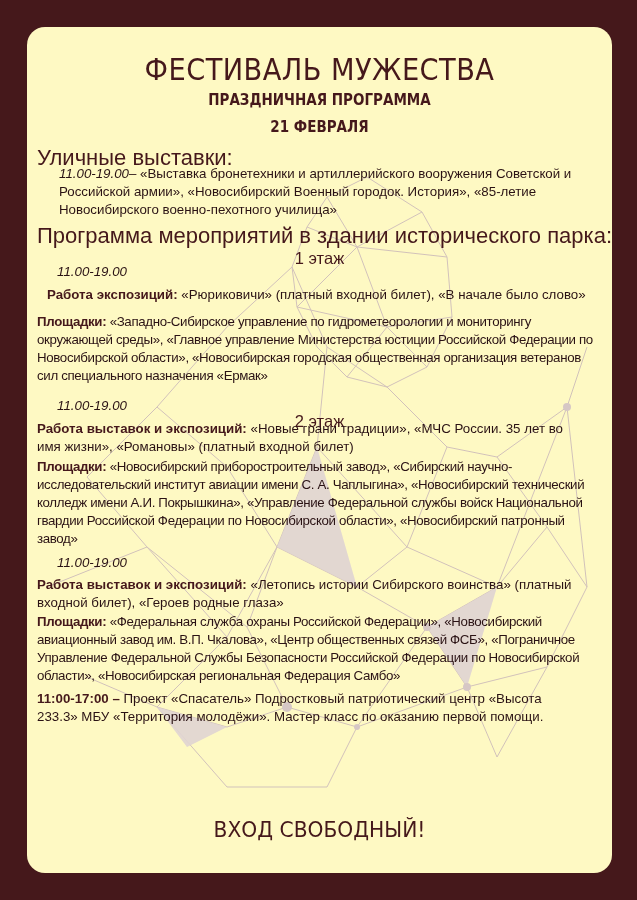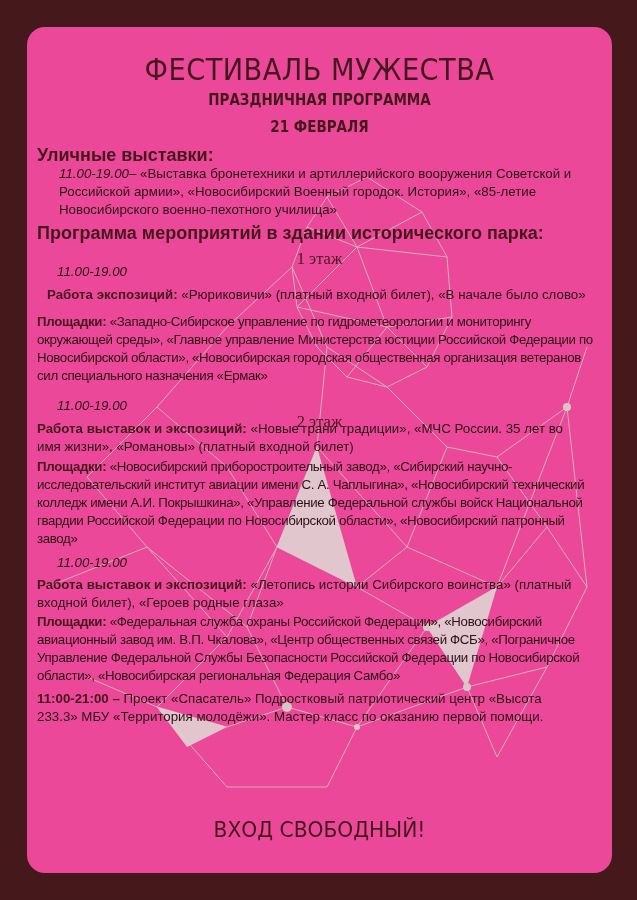--- a/index.html
+++ b/index.html
@@ -8,21 +8,21 @@
       background: #45181b;
       position: relative;
       overflow: hidden;
       font-family: "Liberation Sans", "DejaVu Sans", sans-serif;
       color: #2a1214;
     }
     .card {
       position: absolute;
       left: 27px; top: 27px;
       width: 585px; height: 846px;
-      background: #ec4899;
+      background: #fef9c3;
       border-radius: 18px;
       overflow: hidden;
     }
     .watermark {
       position: absolute; left: 0; top: 0;
       width: 585px; height: 846px;
       pointer-events: none;
     }
     .content { position: absolute; left: 0; top: 0; width: 585px; height: 846px; }
     .title {
@@ -38,31 +38,31 @@
       transform: scaleX(0.9); transform-origin: center;
     }
     .date {
       position: absolute; left: 0; width: 585px; top: 91px;
       text-align: center; font-size: 15px; font-weight: bold; color: #45181b;
       font-family: "DejaVu Sans", sans-serif;
       transform: scaleX(0.9); transform-origin: center;
     }
     .h2 {
       position: absolute; left: 10px;
-      font-size: 18px; font-weight: bold; color: #45181b;
+      font-size: 22px; font-weight: normal; color: #45181b;
       white-space: nowrap;
     }
     .para {
       position: absolute; font-size: 13.3px; line-height: 18px; color: #2a1214;
     }
     .para b { color: #45181b; }
     .time { font-style: italic; }
     .floor {
       position: absolute; left: 0; width: 585px; text-align: center;
-      font-size: 16.5px; color: #45181b; font-family: Liberation Serif, serif;
+      font-size: 16.5px; color: #45181b; font-family: Liberation Sans, sans-serif;
     }
     .free {
       position: absolute; left: 0; width: 585px; top: 790px;
       text-align: center; font-size: 22px; color: #45181b;
       font-family: "DejaVu Sans", sans-serif;
       transform: scaleX(0.92); transform-origin: center;
     }
     .cond { letter-spacing: -0.35px; }
   </style>
 </head>
@@ -129,17 +129,17 @@
 
     <div class="floor" style="top:357px;margin-top:28px;">2 этаж</div>
     <div class="para time" style="left:30px; top:370px;">11.00-19.00</div>
     <div class="para" style="left:10px; top:393px; width:540px;"><b>Работа выставок и экспозиций:</b><span> «Новые грани традиции», «МЧС России. 35 лет во имя жизни», «Романовы» (платный входной билет)</span></div>
     <div class="para cond" style="left:10px; top:431px; width:570px;"><b>Площадки:</b><span> «Новосибирский приборостроительный завод», «Сибирский научно-исследовательский институт авиации имени С. А. Чаплыгина», «Новосибирский технический колледж имени А.И. Покрышкина», «Управление Федеральной службы войск Национальной гвардии Российской Федерации по Новосибирской области», «Новосибирский патронный завод»</span></div>
 
     <div class="para time" style="left:30px; top:527px;">11.00-19.00</div>
     <div class="para" style="left:10px; top:549px; width:540px;"><b>Работа выставок и экспозиций:</b><span> «Летопись истории Сибирского воинства» (платный входной билет), «Героев родные глаза»</span></div>
     <div class="para cond" style="left:10px; top:586px; width:575px;"><b>Площадки:</b><span> «Федеральная служба охраны Российской Федерации», «Новосибирский авиационный завод им. В.П. Чкалова», «Центр общественных связей ФСБ», «Пограничное Управление Федеральной Службы Безопасности Российской Федерации по Новосибирской области», «Новосибирская региональная Федерация Самбо»</span></div>
 
-    <div class="para" style="left:10px; top:663px; width:520px;"><b>11:00-21:00 –</b><span> Проект «Спасатель» Подростковый патриотический центр «Высота 233.3» МБУ «Территория молодёжи». Мастер класс по оказанию первой помощи.</span></div>
+    <div class="para" style="left:10px; top:663px; width:520px;"><b>11:00-17:00 –</b><span> Проект «Спасатель» Подростковый патриотический центр «Высота 233.3» МБУ «Территория молодёжи». Мастер класс по оказанию первой помощи.</span></div>
 
     <div class="free">ВХОД СВОБОДНЫЙ!</div>
   </div>
 </div>
 
 </body></html>

